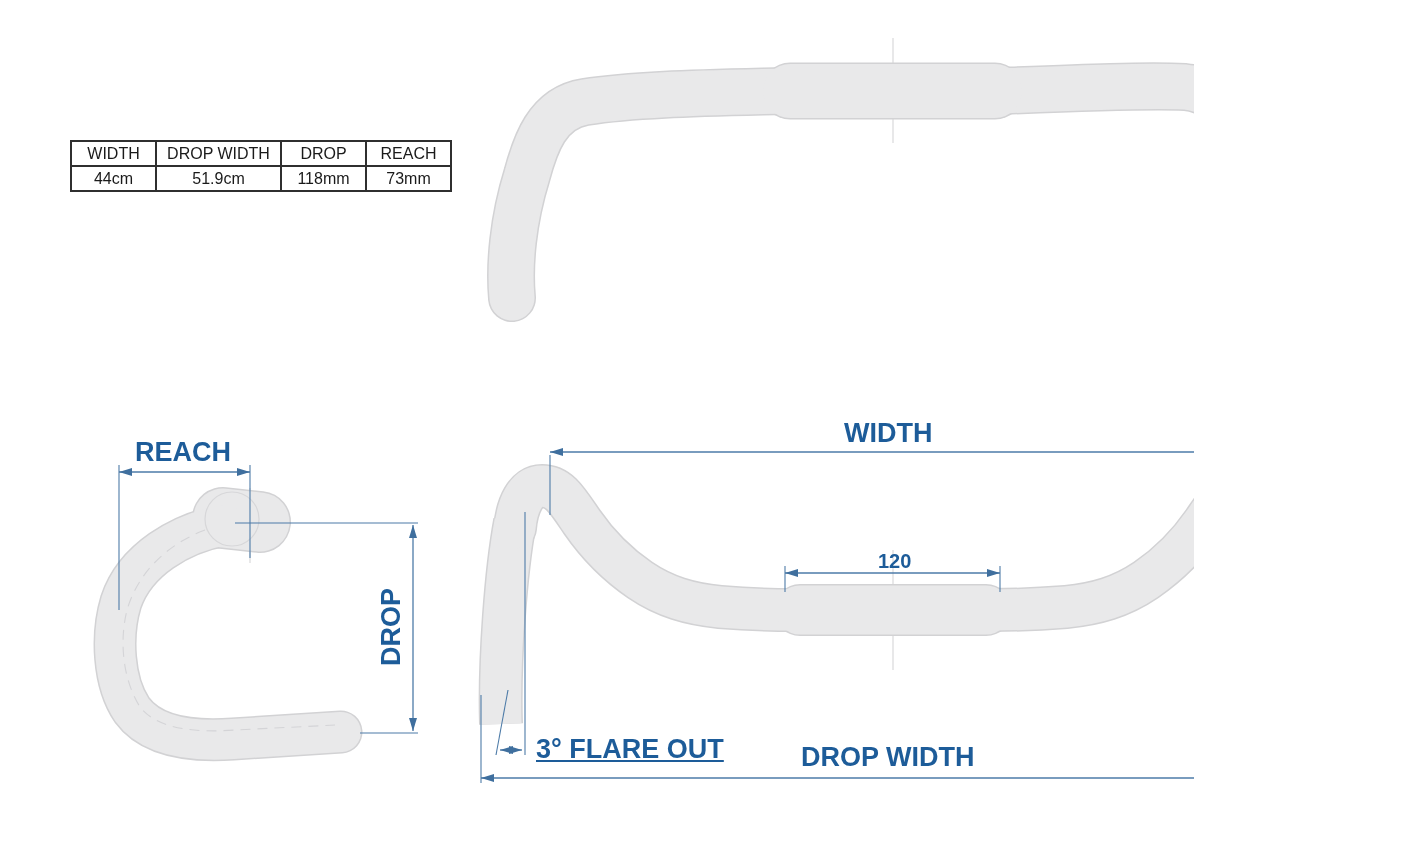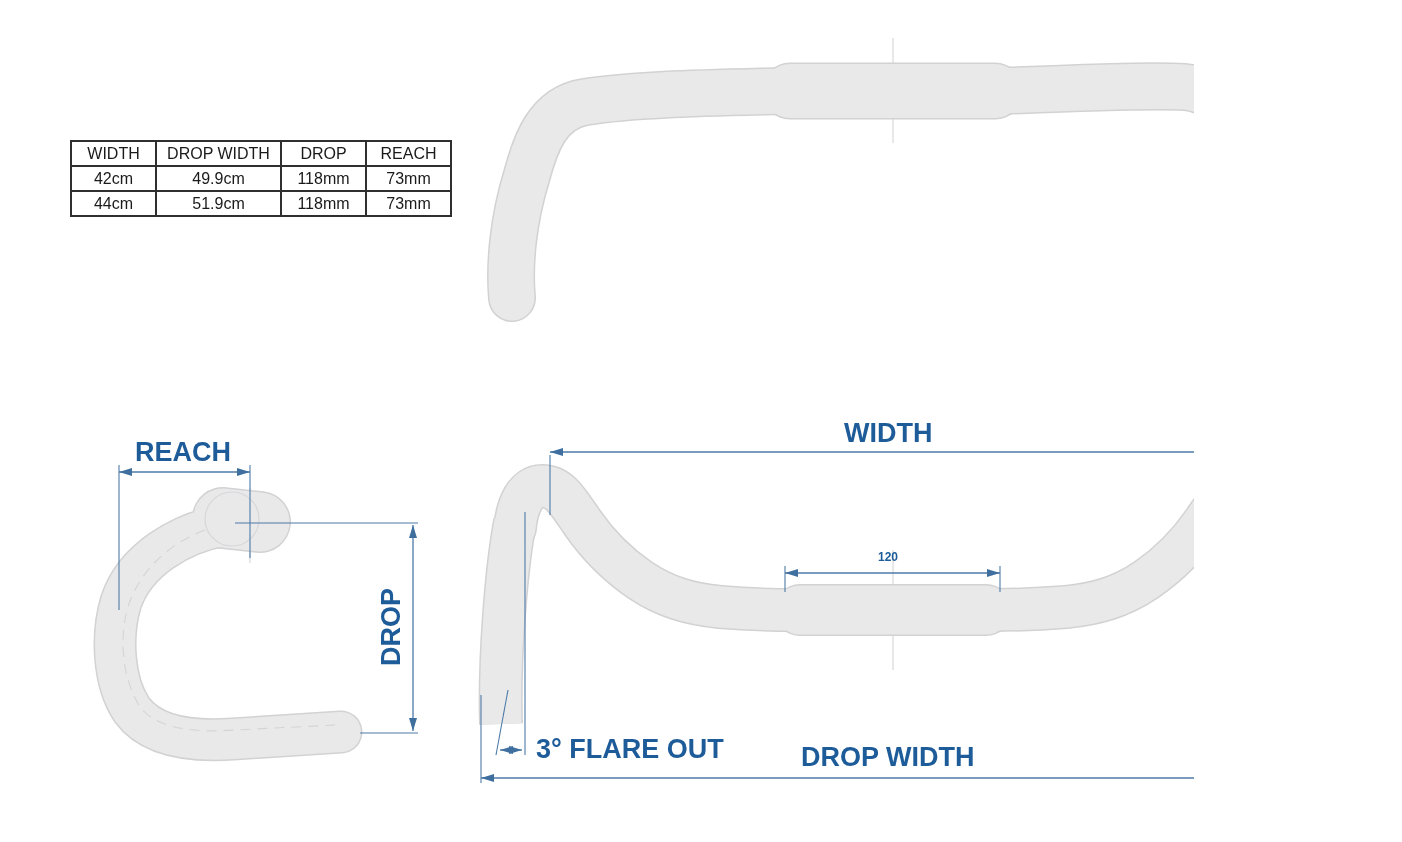--- a/index.html
+++ b/index.html
@@ -17,21 +17,21 @@
     padding:0;height:23px;line-height:23px;white-space:nowrap;
   }
   .c0{width:85px}.c1{width:125px}.c2{width:85px}.c3{width:85px}
   
   .view{position:absolute;}
   
   .lbl{
     position:absolute;color:#1d5c99;font-weight:bold;font-size:27px;
     white-space:nowrap;line-height:1;letter-spacing:0px;
   }
-  .lbl-small{font-size:12px;}
+  .lbl-small{font-size:20px;}
   #drop-label{
     width:140px;height:30px;text-align:center;
     transform:rotate(-90deg);transform-origin:center center;
   }
   
   .tube-o{fill:none;stroke:#d2d2d4;stroke-linecap:round;stroke-linejoin:round;}
   .tube-f{fill:none;stroke:#e9e9ea;stroke-linecap:round;stroke-linejoin:round;}
   .tube-o.flat,.tube-f.flat{stroke-linecap:butt;}
   .dim{stroke:#4d7ba8;stroke-width:1.3;fill:none;}
   .dim-thin{stroke:#4d7ba8;stroke-width:1.1;fill:none;}
@@ -49,26 +49,20 @@
         <col class="c1">
         <col class="c2">
         <col class="c3">
       </colgroup>
     <tbody>
       <tr>
         <td>WIDTH</td>
         <td>DROP WIDTH</td>
         <td>DROP</td>
         <td>REACH</td>
-      </tr>
-      <tr>
-        <td>42cm</td>
-        <td>49.9cm</td>
-        <td>118mm</td>
-        <td>73mm</td>
       </tr>
       <tr>
         <td>44cm</td>
         <td>51.9cm</td>
         <td>118mm</td>
         <td>73mm</td>
       </tr>
     </tbody>
   </table>
 
@@ -169,16 +163,16 @@
     </g>
 
     <g>
       <line class="dim-thin" x1="21" y1="285" x2="21" y2="373"></line>
       <line class="dim-thin" x1="848" y1="318" x2="848" y2="373"></line>
       <line class="dim" x1="21" y1="368" x2="848" y2="368" marker-start="url(#fv-arrow)" marker-end="url(#fv-arrow)"></line>
     </g>
   </svg>
   <div class="lbl" id="width-label" style="left:844px;top:420px;">WIDTH</div>
   <div class="lbl lbl-small" id="clamp-length-label" style="left:878px;top:551px;">120</div>
-  <div class="lbl" id="flare-out-label" style="left:536px;top:736px;">3° FLARE OUT</div>
+  <div class="lbl" id="flare-out-label" style="left:536px;top:736px;text-decoration:underline;">3° FLARE OUT</div>
   <div class="lbl" id="drop-width-label" style="left:801px;top:744px;">DROP WIDTH</div>
 
 </div>
 
 </body></html>

